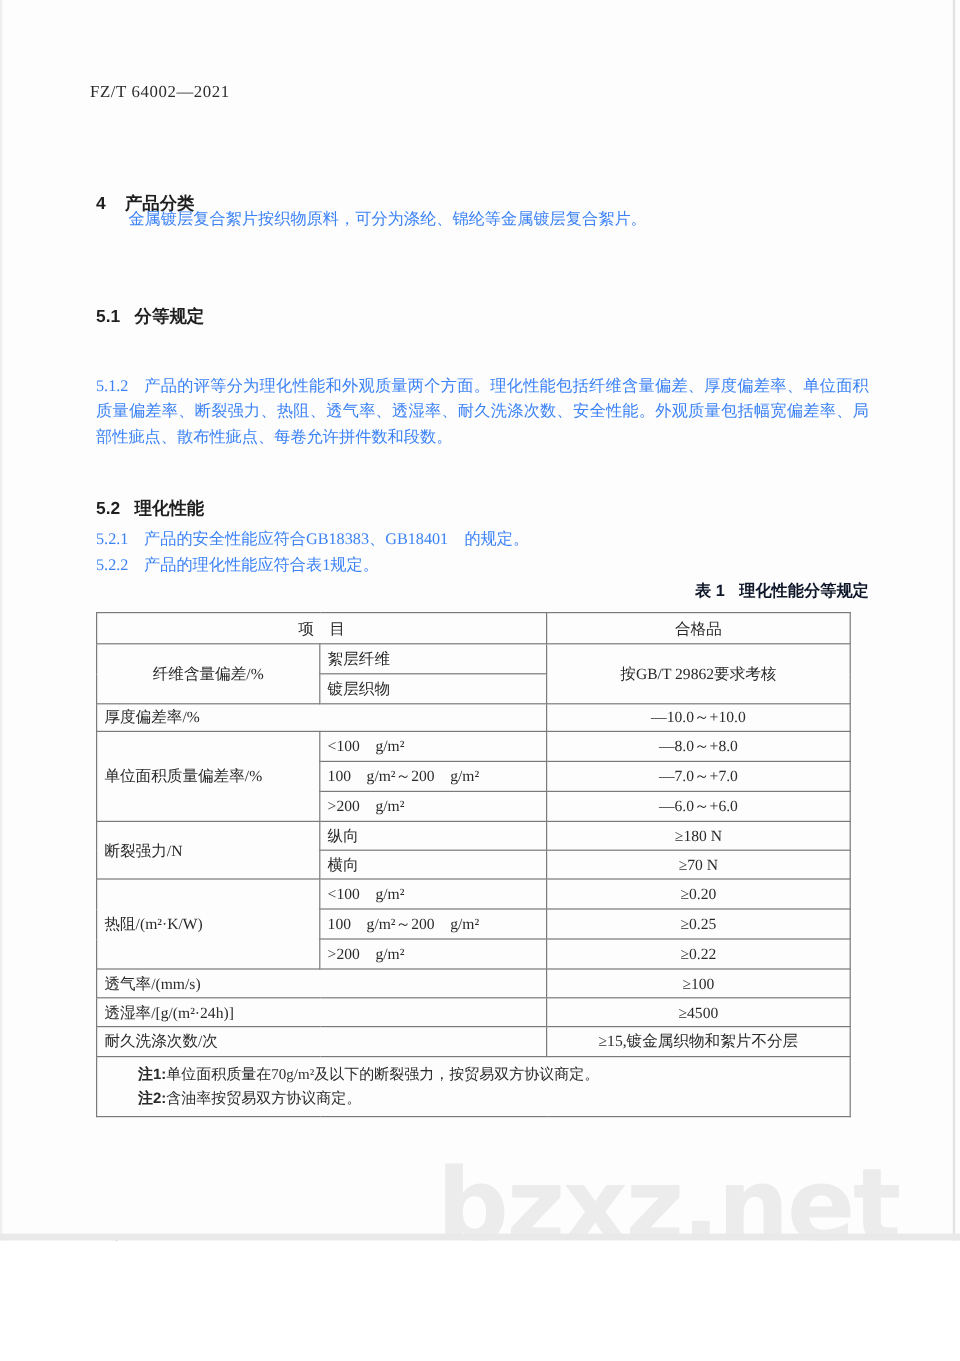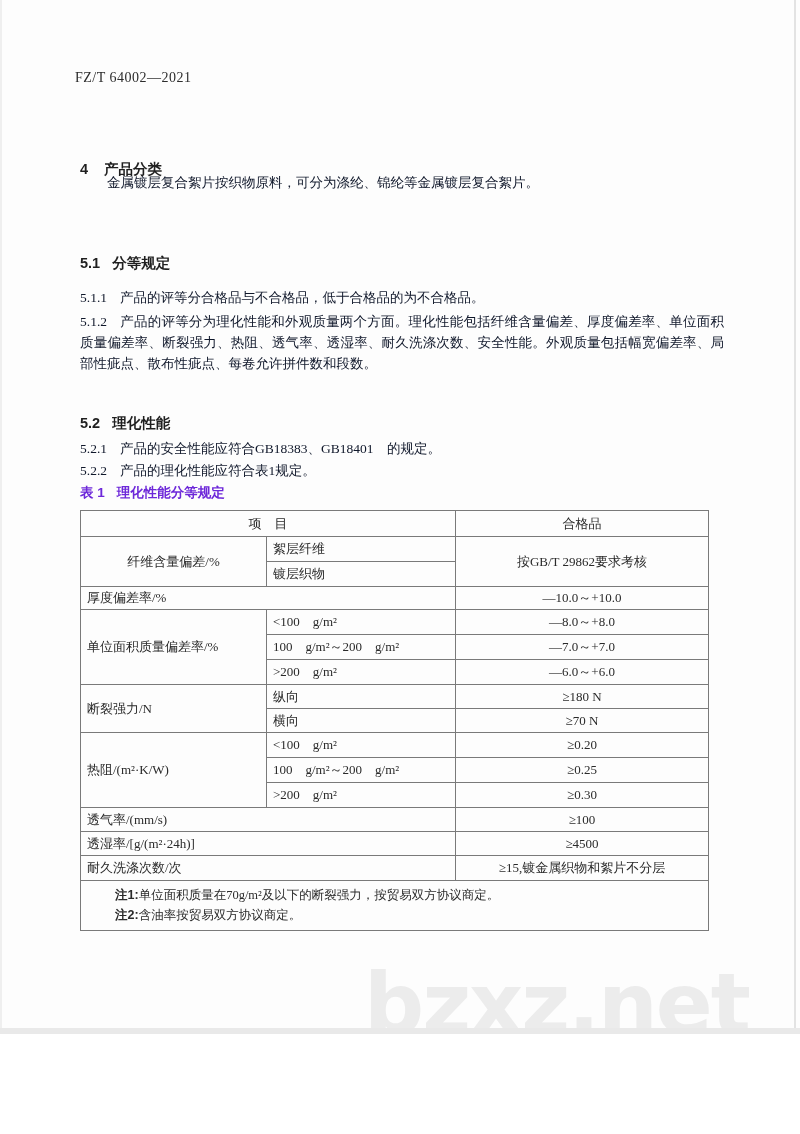--- a/index.html
+++ b/index.html
@@ -33,29 +33,29 @@
   .block { position:absolute; left:80px; width:644px; }
 
   .heading {
     font-family:"Liberation Sans","DejaVu Sans",sans-serif;
     font-weight:bold; font-size:14.5px; color:#1f1f1f;
   }
   .heading .num { margin-right:16px; }
   .heading.sub .num { margin-right:12px; }
 
   .clause, .para {
-    font-size:13.5px; line-height:21px; text-align:justify; color:#0f172a;
+    font-size:13.5px; line-height:21px; text-align:justify; color:#3b82f6;
   }
   .clause .num { margin-right:13px; }
   .para { text-indent:2em; }
 
   .table-caption {
     position:absolute; left:80px; width:644px; top:484px;
-    text-align:left; font-family:"Liberation Sans","DejaVu Sans",sans-serif;
-    font-weight:bold; font-size:13.5px; color:#6d28d9;
+    text-align:right; font-family:"Liberation Sans","DejaVu Sans",sans-serif;
+    font-weight:bold; font-size:13.5px; color:#0f172a;
   }
   .table-caption .cap-label { margin-right:12px; }
 
   table.spec {
     position:absolute; left:80px; top:510px;
     width:628px; border-collapse:collapse; table-layout:fixed;
     border:1.5px solid #6f6f6f;
     font-size:13px; color:#2a2a2a;
   }
   table.spec td {
@@ -92,23 +92,20 @@
     <span class="num">4</span><span>产品分类</span>
   </div>
 
   <div class="block para" style="top:172px;">金属镀层复合絮片按织物原料，可分为涤纶、锦纶等金属镀层复合絮片。</div>
 
 
   <div class="block heading sub" style="top:254px;">
     <span class="num">5.1</span><span>分等规定</span>
   </div>
 
-  <div class="block clause" style="top:287px;">
-    <span class="num">5.1.1</span><span>产品的评等分合格品与不合格品，低于合格品的为不合格品。</span>
-  </div>
 
   <div class="block clause" style="top:311px;">
     <span class="num">5.1.2</span><span>产品的评等分为理化性能和外观质量两个方面。理化性能包括纤维含量偏差、厚度偏差率、单位面积质量偏差率、断裂强力、热阻、透气率、透湿率、耐久洗涤次数、安全性能。外观质量包括幅宽偏差率、局部性疵点、散布性疵点、每卷允许拼件数和段数。</span>
   </div>
 
 
   <div class="block heading sub" style="top:414px;">
     <span class="num">5.2</span><span>理化性能</span>
   </div>
 
@@ -173,21 +170,21 @@
       <td rowspan="3" class="lab">热阻/(m²·K/W)</td>
       <td class="sub">&lt;100　g/m²</td>
       <td class="val">≥0.20</td>
     </tr>
     <tr class="h25">
       <td class="sub">100　g/m²～200　g/m²</td>
       <td class="val">≥0.25</td>
     </tr>
     <tr class="h25">
       <td class="sub">&gt;200　g/m²</td>
-      <td class="val">≥0.30</td>
+      <td class="val">≥0.22</td>
     </tr>
     <tr class="h24">
       <td colspan="2" class="lab">透气率/(mm/s)</td>
       <td class="val">≥100</td>
     </tr>
     <tr class="h24">
       <td colspan="2" class="lab">透湿率/[g/(m²·24h)]</td>
       <td class="val">≥4500</td>
     </tr>
     <tr class="h25">

